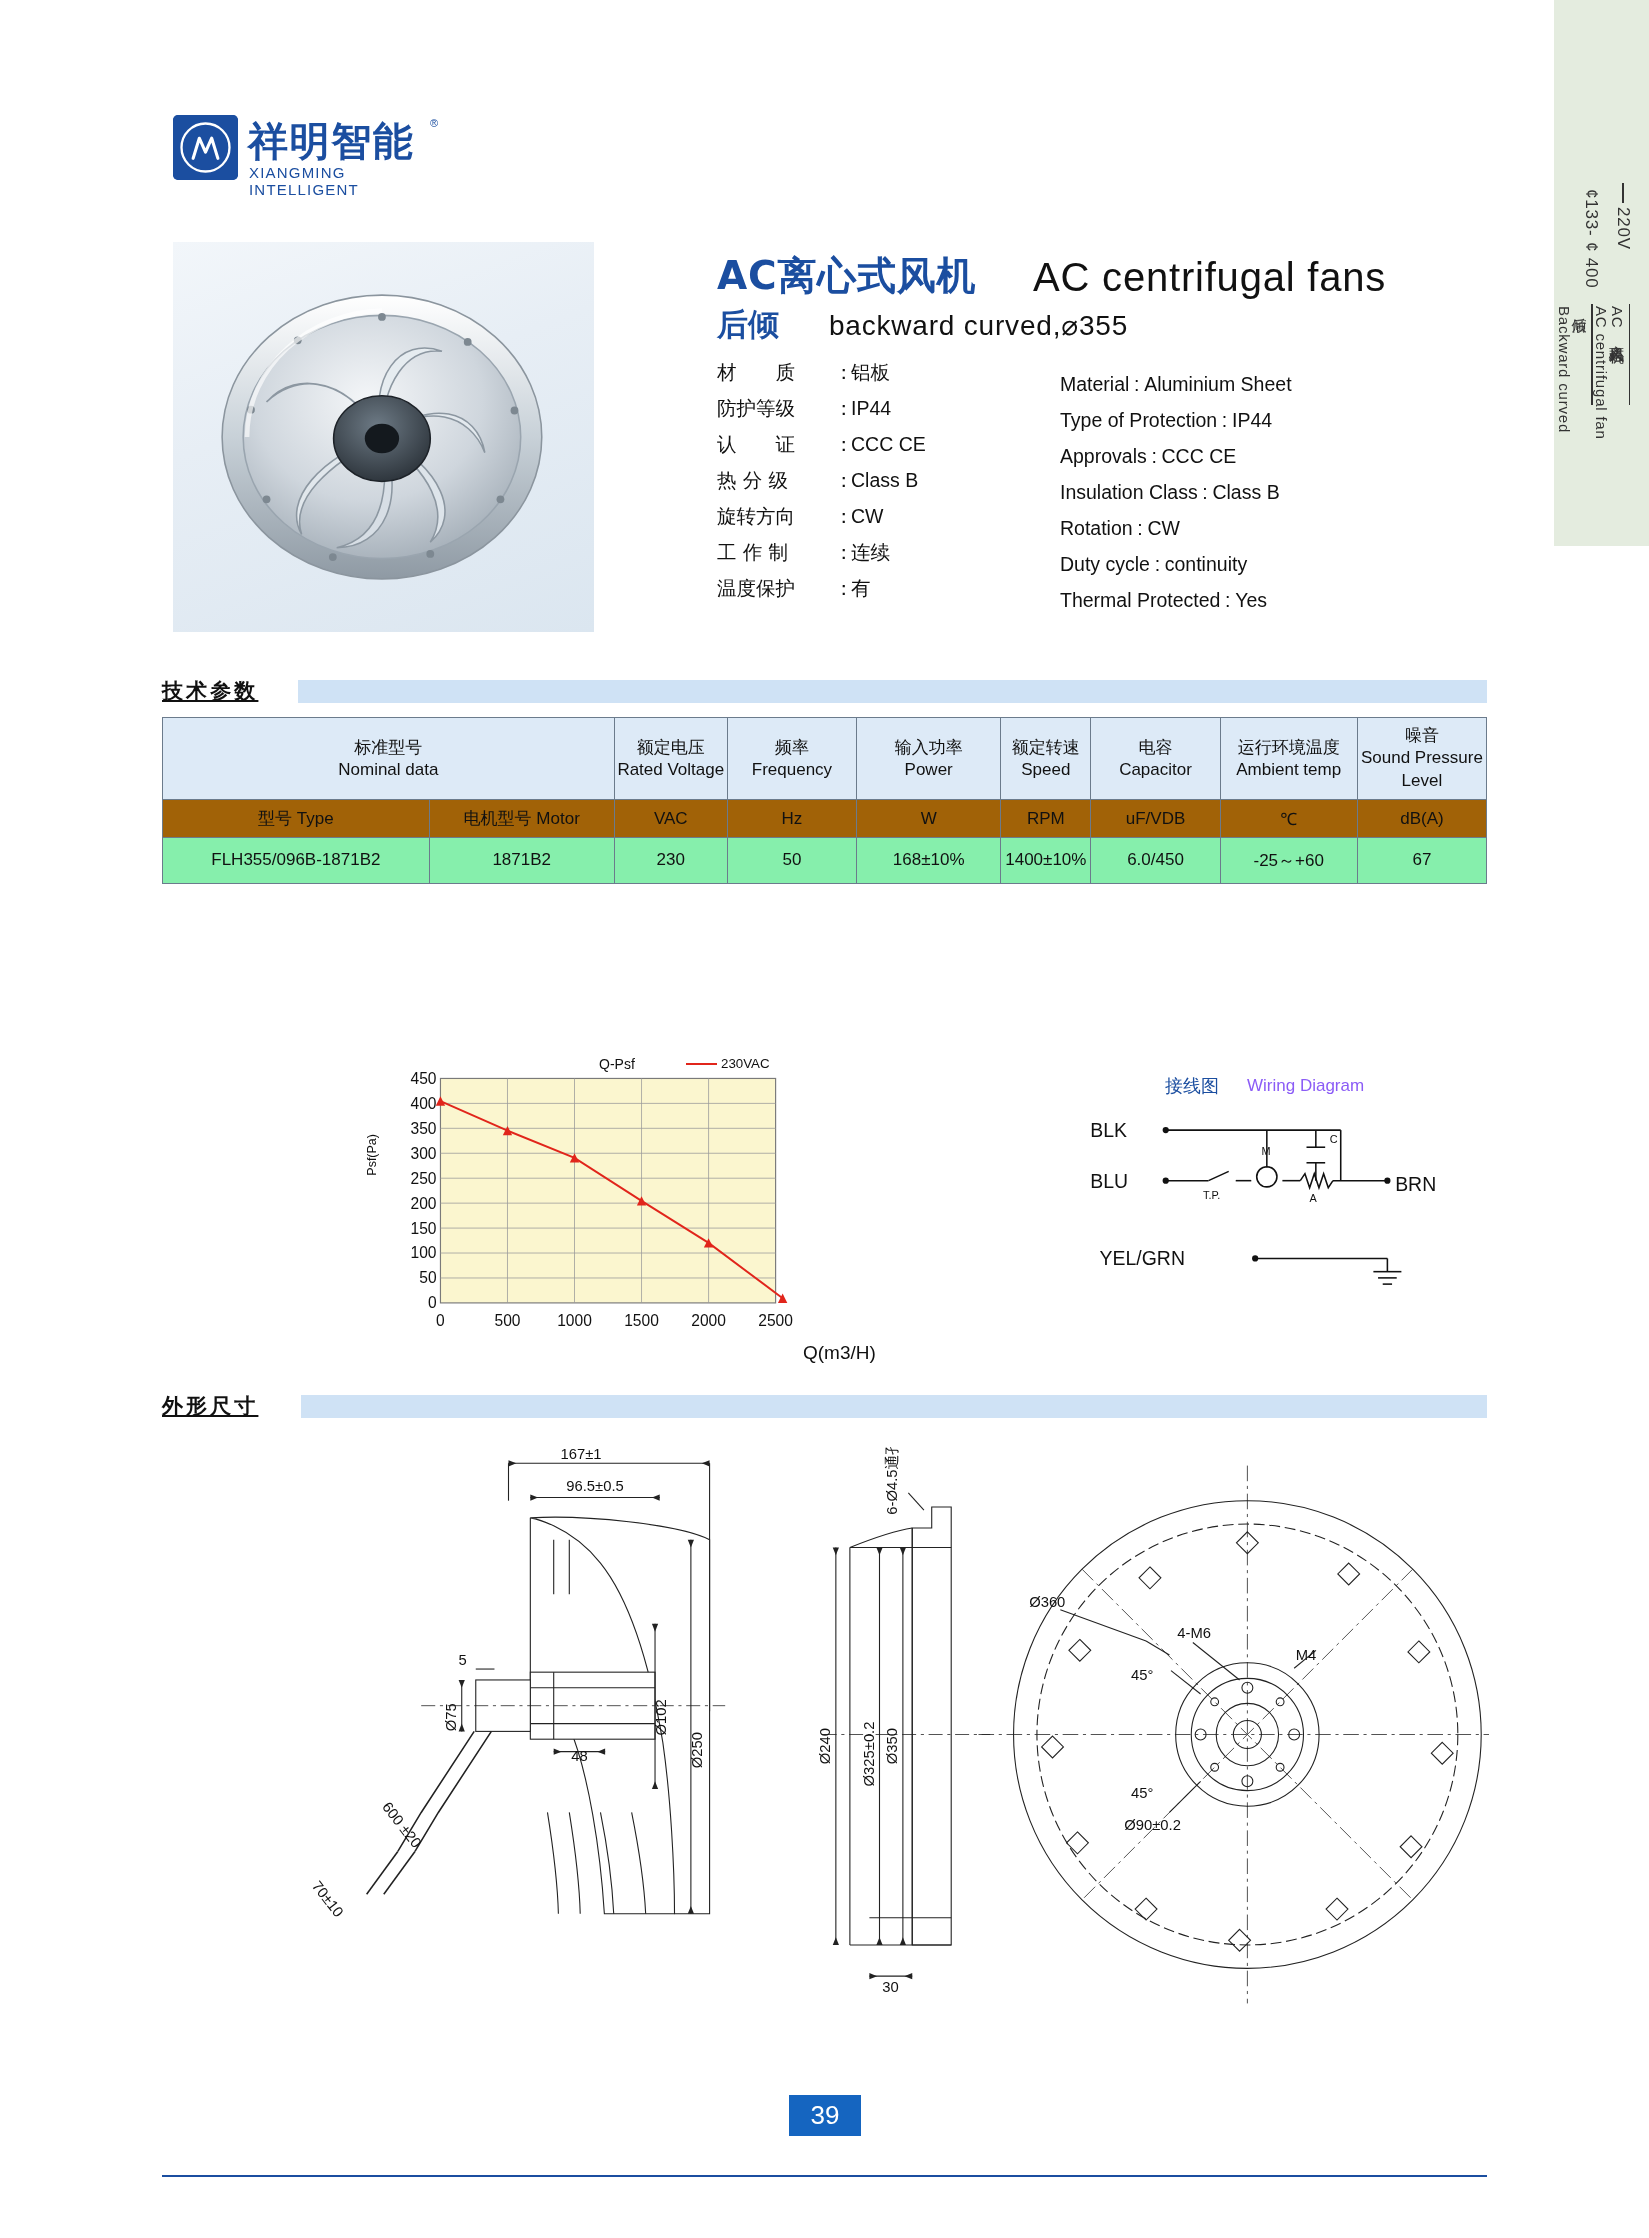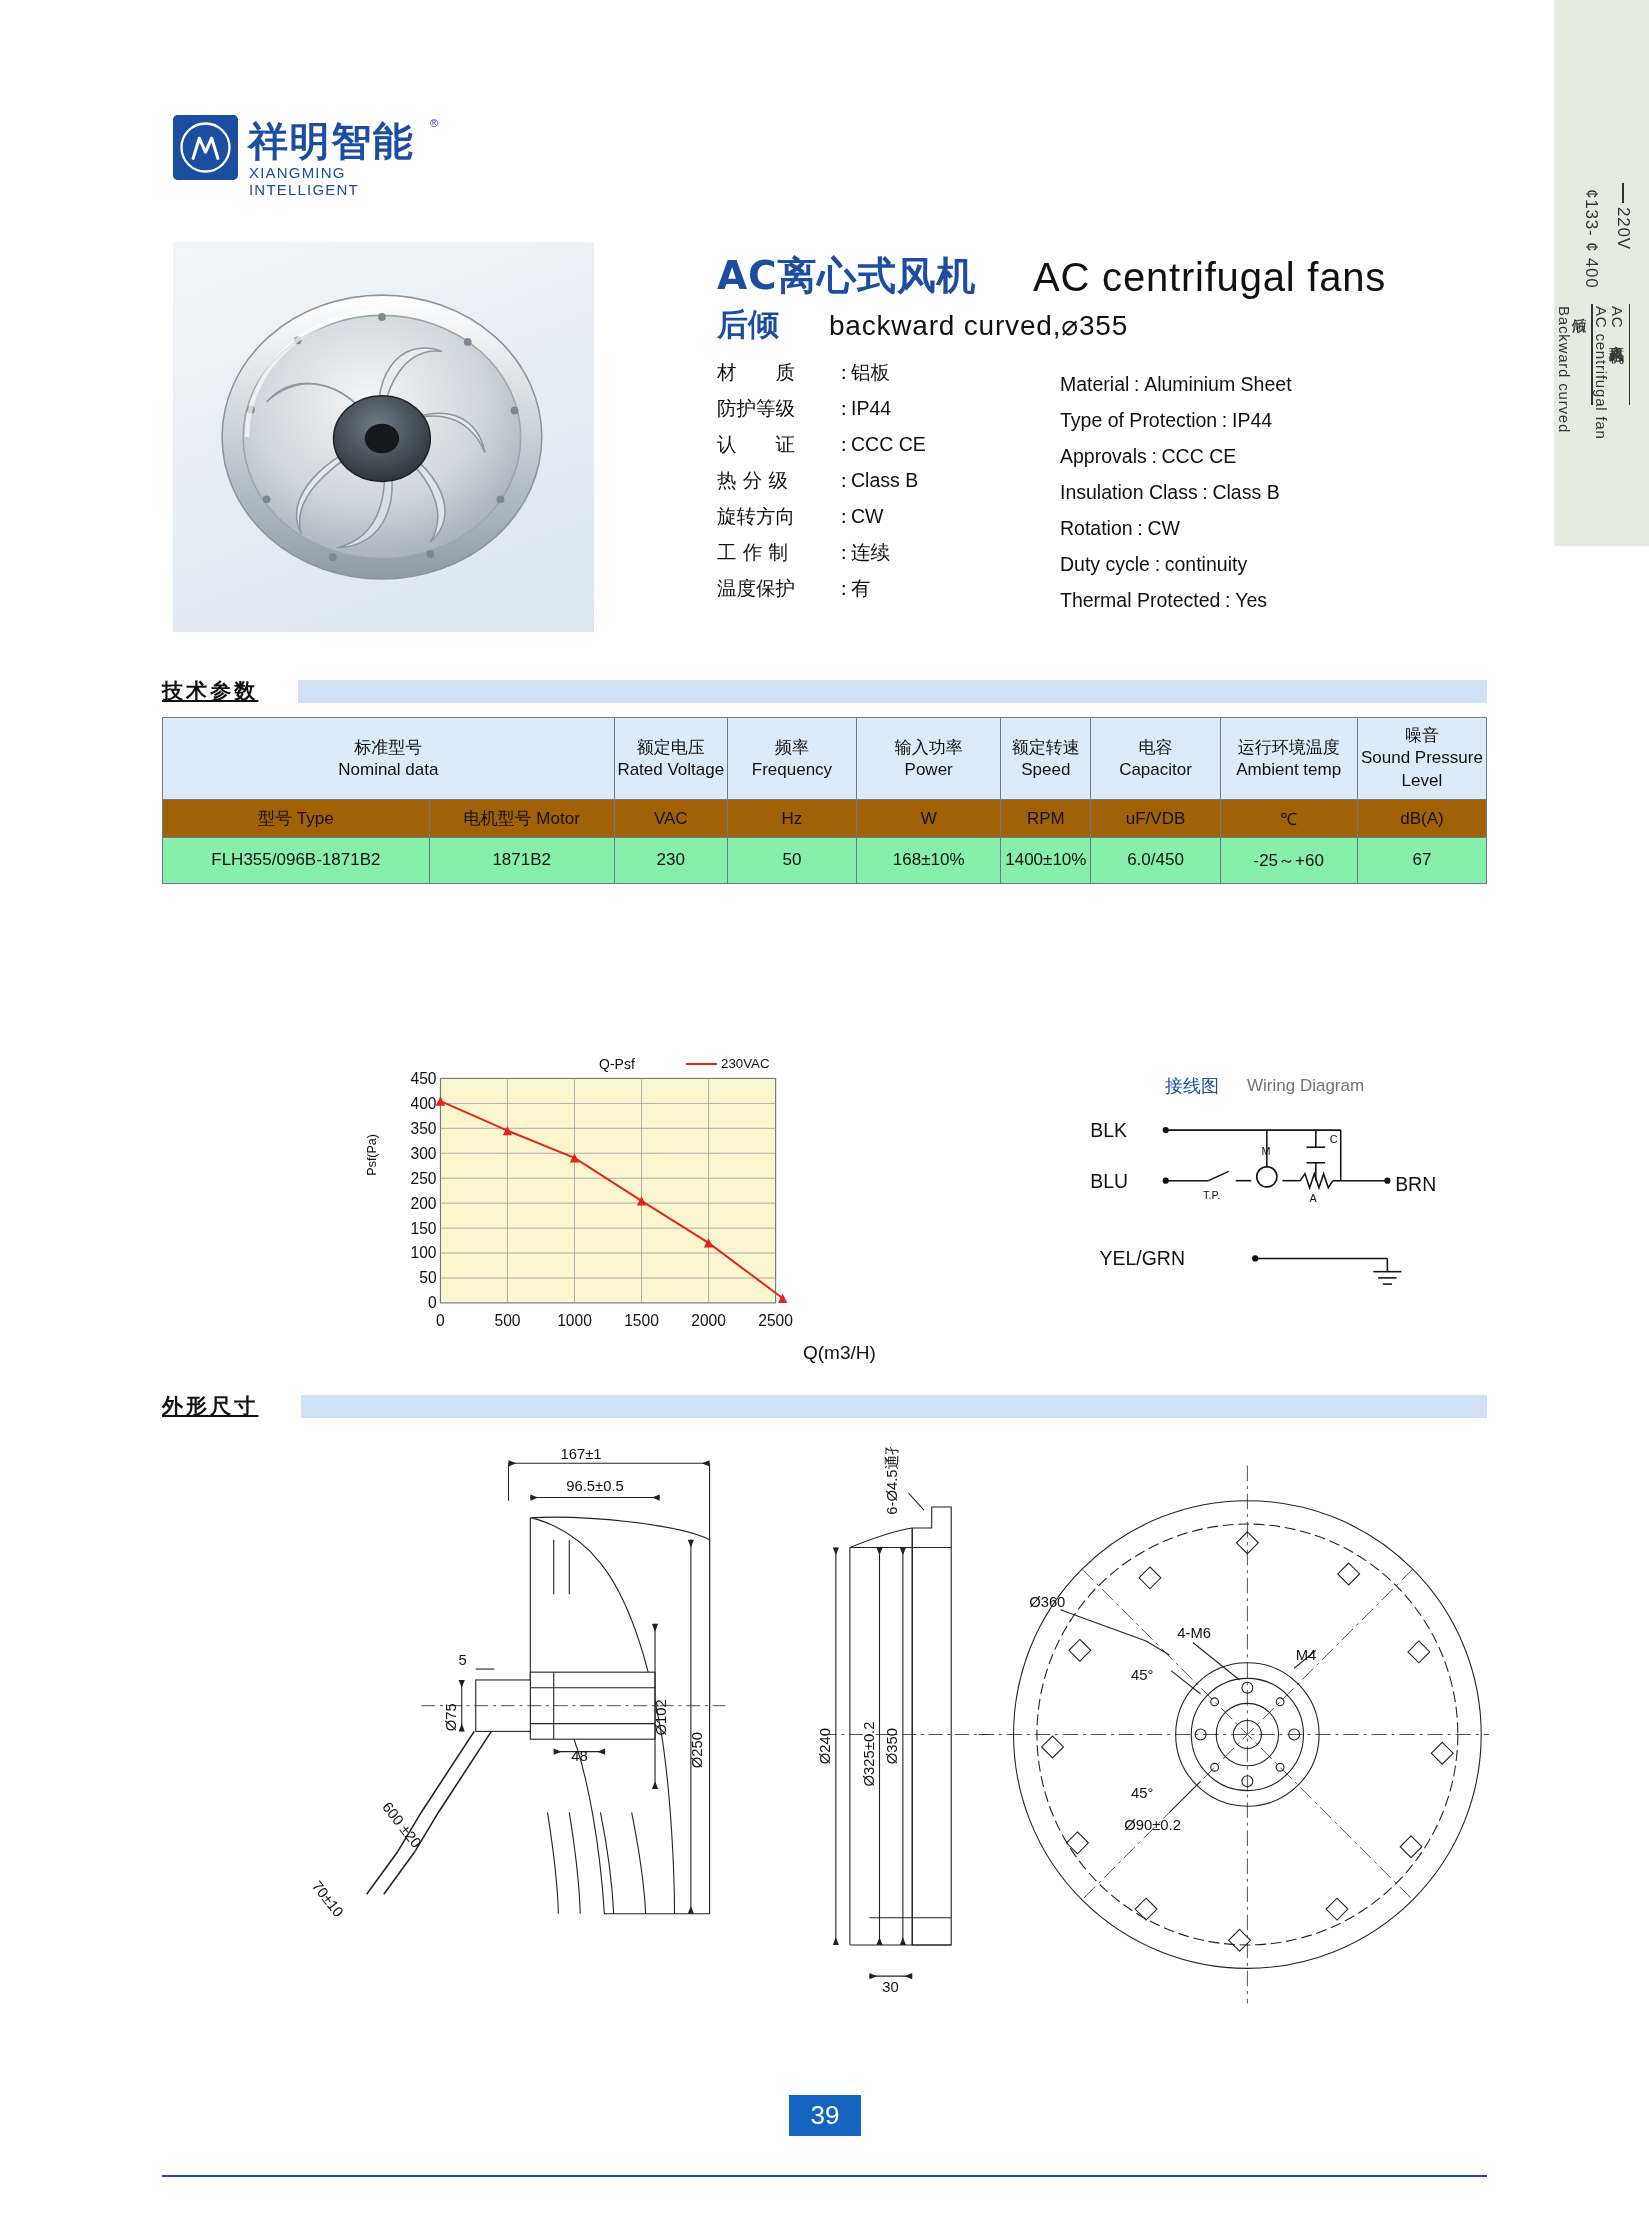--- a/index.html
+++ b/index.html
@@ -107,21 +107,21 @@
   .legend-line{position:absolute;left:686px;top:1063px;width:31px;height:2.3px;background:#e1251b;}
   .legend-txt{position:absolute;left:721px;top:1056px;font-size:13.3px;color:#111;}
   .ylabel{
     position:absolute;left:365px;top:1134px;font-size:12.5px;color:#111;
     writing-mode:vertical-rl;transform:rotate(180deg);
   }
   .xlabel{position:absolute;left:803px;top:1342px;font-size:19px;color:#111;text-align:right;}
 
   
   .wd-cn{position:absolute;left:1165px;top:1074px;font-size:18px;color:#1b4ea0;font-family:"DejaVu Sans",sans-serif;}
-  .wd-en{position:absolute;left:1247px;top:1076px;font-size:17px;color:#737373;}
+  .wd-en{position:absolute;left:1247px;top:1076px;font-size:17px;color:#8b5cf6;}
 
   
   .pagenum{
     position:absolute;left:789px;top:2095px;width:72px;height:41px;background:#1565c0;
     color:#fff;font-size:26px;text-align:center;line-height:41px;
   }
   .footer-line{position:absolute;left:162px;top:2175px;width:1325px;height:2.3px;background:#1b4ea0;}
 
   svg{display:block;}
   text{font-family:"Liberation Sans",sans-serif;}

